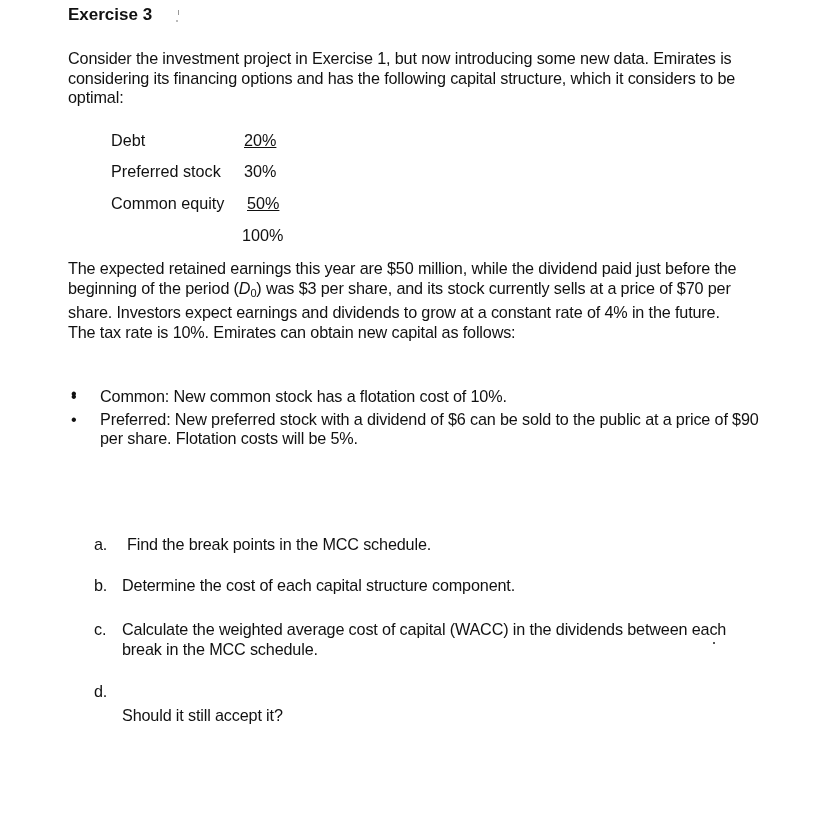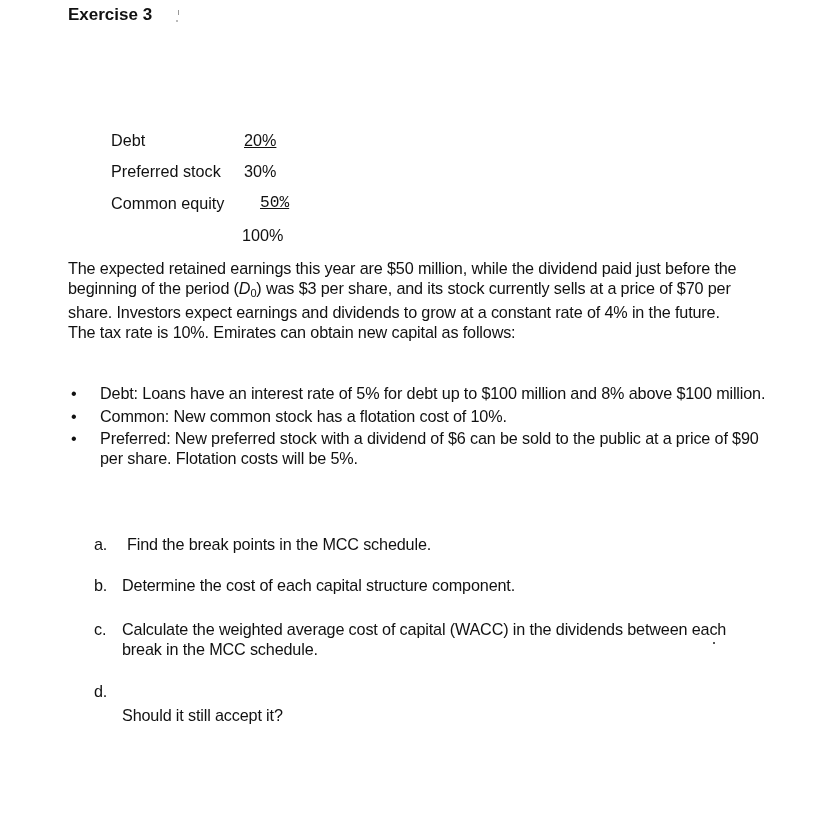--- a/index.html
+++ b/index.html
@@ -37,45 +37,45 @@
 </style>
 </head>
 <body>
 
 <div class="page">
 
   <div class="title">Exercise 3</div>
   <div class="speck" style="left:178px;top:10px;height:5px;width:1px;background:#999;"></div>
   <div class="speck" style="left:176px;top:20px;width:2px;height:2px;background:#bbb;"></div>
 
+  <div class="para p1">Consider the investment project in Exercise 1, but now introducing some new data. Emirates is considering its financing options and has the following capital structure, which it considers to be optimal:</div>
 
   <div class="cap-table">
     <div class="cap-row" style="top:0px;">
       <span class="lbl">Debt</span>
       <span class="val" style="left:133px;text-decoration:underline;">20%</span>
     </div>
     <div class="cap-row" style="top:31px;">
       <span class="lbl">Preferred stock</span>
       <span class="val" style="left:133px;">30%</span>
     </div>
     <div class="cap-row" style="top:63px;">
       <span class="lbl">Common equity</span>
-      <span class="val u" style="left:149px;font-family:Liberation Mono, monospace;">50%</span>
+      <span class="val u" style="left:136px;">50%</span>
     </div>
     <div class="cap-row" style="top:95px;">
       <span class="val" style="left:131px;">100%</span>
     </div>
   </div>
 
   <div class="para p2"><span>The expected retained earnings this year are $50 million, while the dividend paid just before the beginning of the period (</span><i>D</i><span class="sub">0</span><span>) was $3 per share, and its stock currently sells at a price of $70 per share. Investors expect earnings and dividends to grow at a constant rate of 4% in the future. The tax rate is 10%. Emirates can obtain new capital as follows:</span></div>
 
   <div class="bullets">
     <div class="bullet">
       <span class="dot">•</span>
-      <span>Debt: Loans have an interest rate of 5% for debt up to $100 million and 8% above $100 million.</span>
     </div>
     <div class="bullet">
       <span class="dot">•</span>
       <span>Common: New common stock has a flotation cost of 10%.</span>
     </div>
     <div class="bullet">
       <span class="dot">•</span>
       <span>Preferred: New preferred stock with a dividend of $6 can be sold to the public at a price of $90 per share. Flotation costs will be 5%.</span>
     </div>
   </div>

